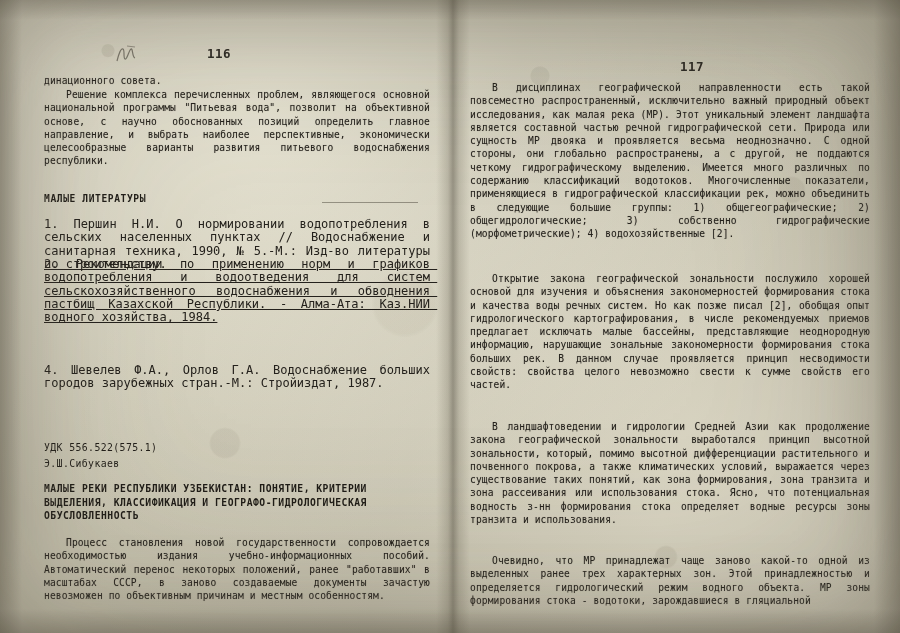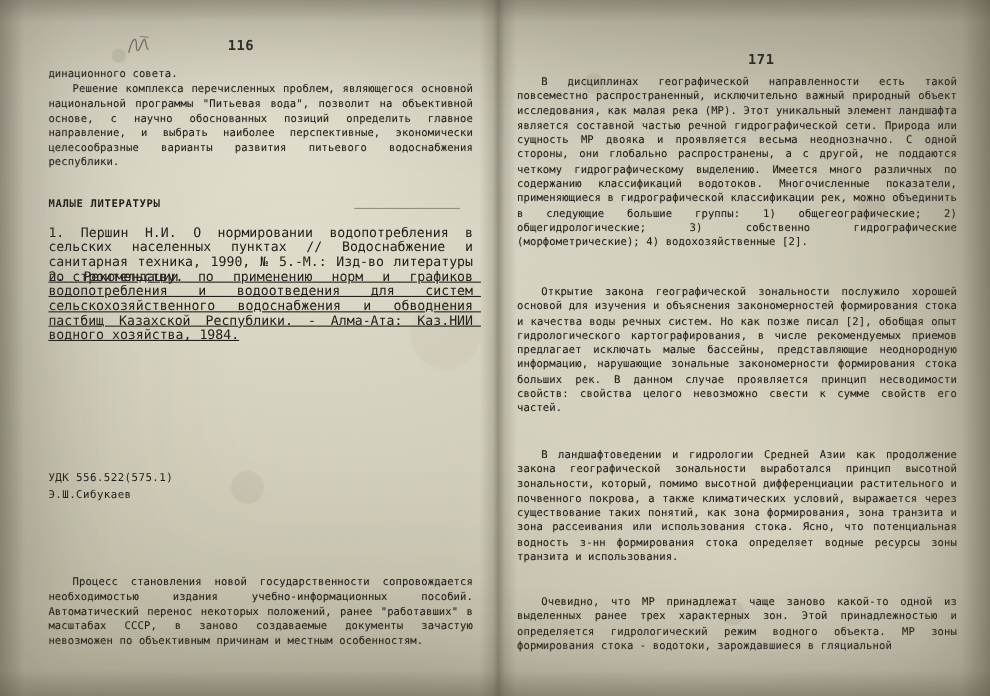--- a/index.html
+++ b/index.html
@@ -50,21 +50,21 @@
     background: linear-gradient(90deg,
        rgba(80,74,58,0.00) 0%,
        rgba(80,74,58,0.22) 35%,
        rgba(60,55,42,0.42) 50%,
        rgba(80,74,58,0.20) 68%,
        rgba(80,74,58,0.00) 100%);
     pointer-events: none;
   }
   .col {
     position: absolute;
-    top: 3px;
+    top: 16px;
     height: 561px;
   }
   .col-left  { left: 22px;  width: 410px; }
   .col-right { left: 470px; width: 412px; }
 
   .folio {
     position: absolute;
     font-size: 12.5px;
     letter-spacing: .5px;
     font-weight: bold;
@@ -174,32 +174,34 @@
 
     <div class="block" style="left:22px; top:58px; width:386px;">динационного совета.</div>
 
     <div class="block indent" style="left:22px; top:72px; width:386px;">Решение комплекса перечисленных проблем, являющегося основной национальной программы "Питьевая вода", позволит на объективной основе, с научно обоснованных позиций определить главное направление, и выбрать наиболее перспективные, экономически целесообразные варианты развития питьевого водоснабжения республики.</div>
 
     <div class="heading" style="left:22px; top:176px;">МАЛЫЕ ЛИТЕРАТУРЫ</div>
     <div class="pencil-line"></div>
 
     <div class="refs" style="left:22px; top:202px; width:386px;">1. Першин Н.И. О нормировании водопотребления в сельских населенных пунктах // Водоснабжение и санитарная техника, 1990, № 5.-М.: Изд-во литературы по строительству.</div>
     <div class="refs" style="left:22px; top:242px; width:386px;text-decoration:underline;">2. Рекомендации по применению норм и графиков водопотребления и водоотведения для систем сельскохозяйственного водоснабжения и обводнения пастбищ Казахской Республики. - Алма-Ата: Каз.НИИ водного хозяйства, 1984.</div>
+    <div class="refs" style="left:22px; top:348px; width:386px;">4. Шевелев Ф.А., Орлов Г.А. Водоснабжение больших городов зарубежных стран.-М.: Стройиздат, 1987.</div>
 
     <div class="udk" style="left:22px; top:425px;">УДК 556.522(575.1)</div>
     <div class="udk" style="left:22px; top:441px;">Э.Ш.Сибукаев</div>
 
+    <div class="title-block" style="left:22px; top:466px; width:386px;">МАЛЫЕ РЕКИ РЕСПУБЛИКИ УЗБЕКИСТАН: ПОНЯТИЕ, КРИТЕРИИ ВЫДЕЛЕНИЯ, КЛАССИФИКАЦИЯ И ГЕОГРАФО-ГИДРОЛОГИЧЕСКАЯ ОБУСЛОВЛЕННОСТЬ</div>
 
     <div class="block indent" style="left:22px; top:520px; width:386px;">Процесс становления новой государственности сопровождается необходимостью издания учебно-информационных пособий. Автоматический перенос некоторых положений, ранее "работавших" в масштабах СССР, в заново создаваемые документы зачастую невозможен по объективным причинам и местным особенностям.</div>
   </div>
 
   <div class="gutter"></div>
 
   <div class="col col-right">
-    <div class="folio folio-right" style="left:210px; top:43px;">171</div>
+    <div class="folio folio-right" style="left:210px; top:43px;">117</div>
 
     <div class="block indent" style="left:0px; top:65px; width:400px;">В дисциплинах географической направленности есть такой повсеместно распространенный, исключительно важный природный объект исследования, как малая река (МР). Этот уникальный элемент ландшафта является составной частью речной гидрографической сети. Природа или сущность МР двояка и проявляется весьма неоднозначно. С одной стороны, они глобально распространены, а с другой, не поддаются четкому гидрографическому выделению. Имеется много различных по содержанию классификаций водотоков. Многочисленные показатели, применяющиеся в гидрографической классификации рек, можно объединить в следующие большие группы: 1) общегеографические; 2) общегидрологические; 3) собственно гидрографические (морфометрические); 4) водохозяйственные [2].</div>
 
     <div class="block indent" style="left:0px; top:256px; width:400px;">Открытие закона географической зональности послужило хорошей основой для изучения и объяснения закономерностей формирования стока и качества воды речных систем. Но как позже писал [2], обобщая опыт гидрологического картографирования, в числе рекомендуемых приемов предлагает исключать малые бассейны, представляющие неоднородную информацию, нарушающие зональные закономерности формирования стока больших рек. В данном случае проявляется принцип несводимости свойств: свойства целого невозможно свести к сумме свойств его частей.</div>
 
     <div class="block indent" style="left:0px; top:404px; width:400px;">В ландшафтоведении и гидрологии Средней Азии как продолжение закона географической зональности выработался принцип высотной зональности, который, помимо высотной дифференциации растительного и почвенного покрова, а также климатических условий, выражается через существование таких понятий, как зона формирования, зона транзита и зона рассеивания или использования стока. Ясно, что потенциальная водность з-нн формирования стока определяет водные ресурсы зоны транзита и использования.</div>
 
     <div class="block indent" style="left:0px; top:538px; width:400px;">Очевидно, что МР принадлежат чаще заново какой-то одной из выделенных ранее трех характерных зон. Этой принадлежностью и определяется гидрологический режим водного объекта. МР зоны формирования стока - водотоки, зарождавшиеся в гляциальной</div>
   </div>
 

